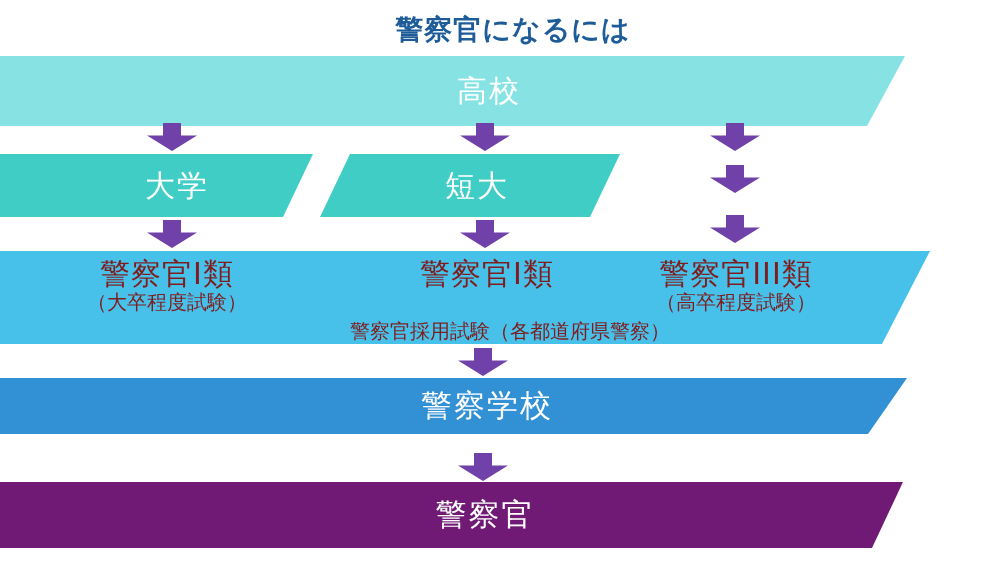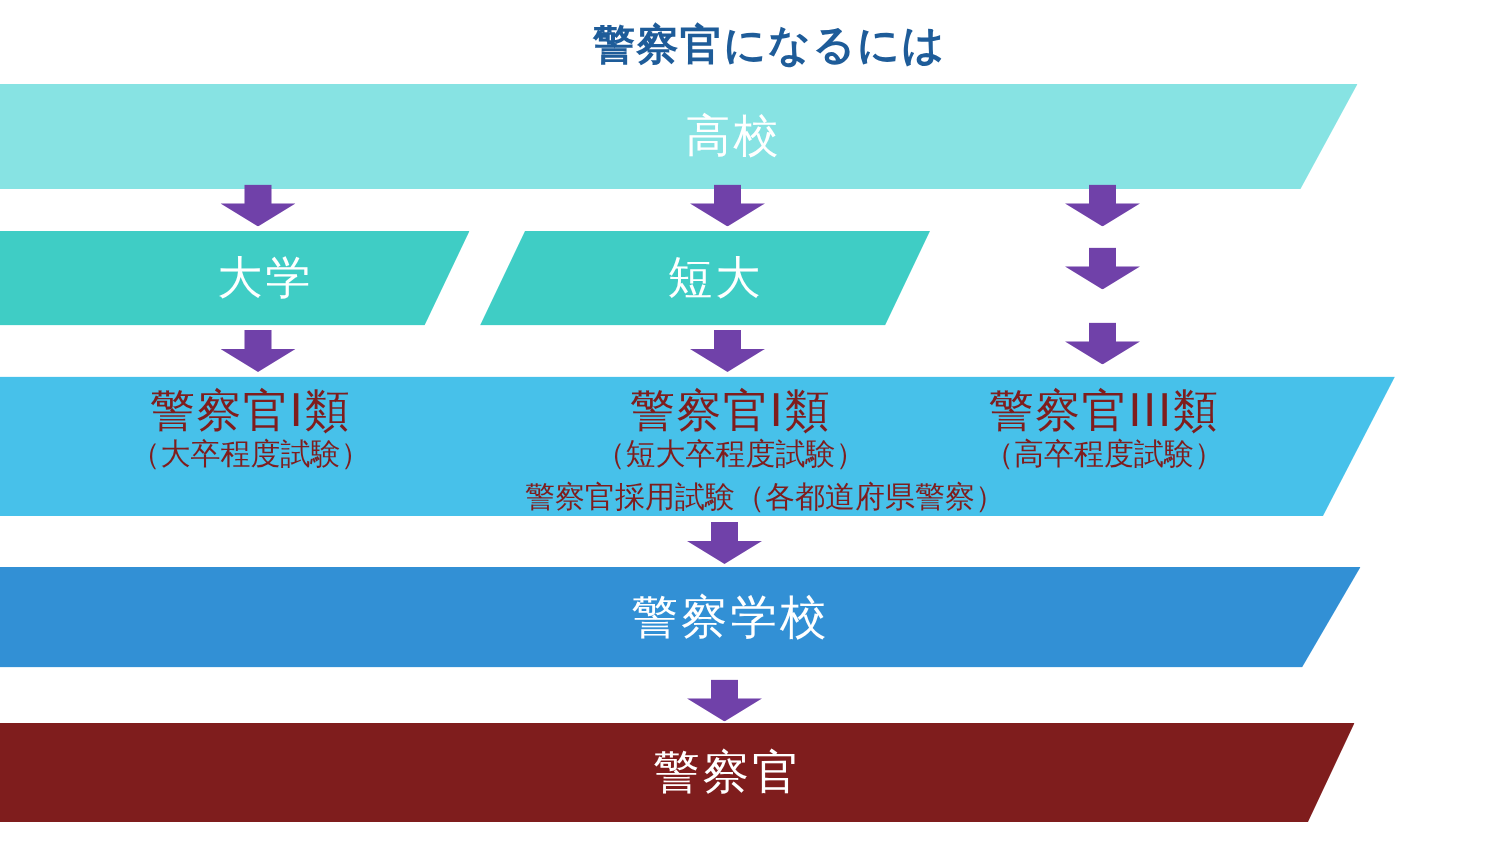--- a/index.html
+++ b/index.html
@@ -52,28 +52,28 @@
     clip-path: polygon(350px 0, 620px 0, 590px 100%, 320px 100%);
   }
   .band-exam {
     top: 251px;
     height: 93px;
     background: #47C1EA;
     clip-path: polygon(0 0, 930px 0, 882px 100%, 0 100%);
   }
   .band-academy {
     top: 378px;
-    height: 67px;
+    height: 56px;
     background: #3290D5;
     clip-path: polygon(0 0, 907px 0, 868px 100%, 0 100%);
   }
   .band-officer {
     top: 482px;
     height: 66px;
-    background: #7f1d1d;
+    background: #701a75;
     clip-path: polygon(0 0, 903px 0, 872px 100%, 0 100%);
   }
   .band-label {
     position: absolute;
     top: 50%;
     transform: translate(-50%, -50%);
     color: #ffffff;
     white-space: nowrap;
     font-size: 30px;
     letter-spacing: 2px;
@@ -151,21 +151,20 @@
 
   <div class="arrow a-c1-r3"></div>
   <div class="arrow a-c2-r3"></div>
   <div class="arrow a-c3-r3"></div>
 
   <div class="band band-exam">
     <span class="exam-text exam-title exam-col1">警察官I類</span>
     <span class="exam-text exam-subtitle exam-col1">（大卒程度試験）</span>
 
     <span class="exam-text exam-title exam-col2">警察官I類</span>
-    <span class="exam-text exam-subtitle exam-col2">（短大卒程度試験）</span>
 
     <span class="exam-text exam-title exam-col3">警察官III類</span>
     <span class="exam-text exam-subtitle exam-col3">（高卒程度試験）</span>
 
     <span class="exam-text exam-note exam-note-pos">警察官採用試験（各都道府県警察）</span>
   </div>
 
   <div class="arrow a-mid-1"></div>
 
   <div class="band band-academy">

